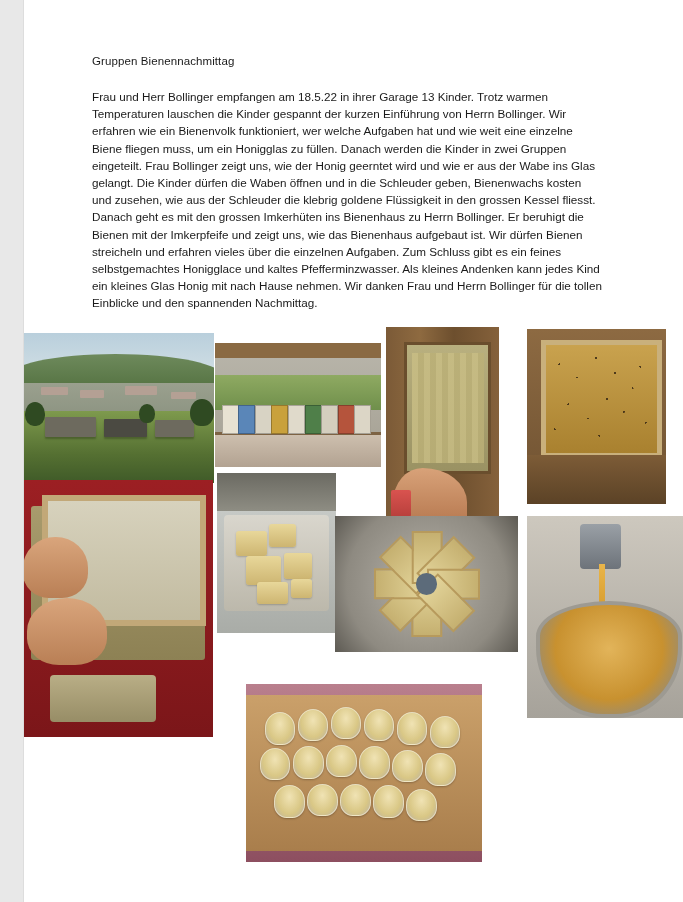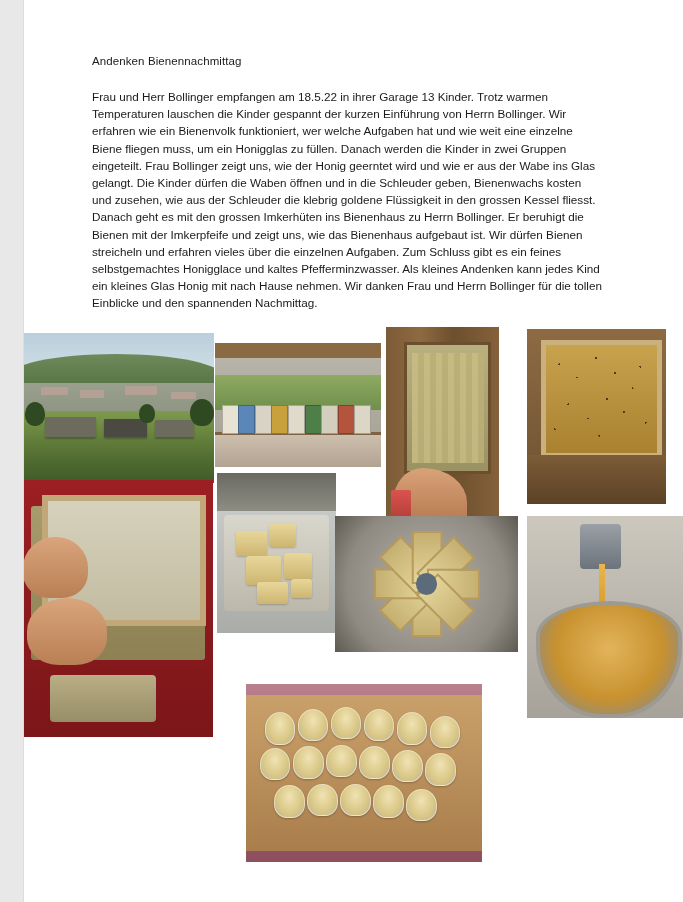--- a/index.html
+++ b/index.html
@@ -268,21 +268,21 @@
     border-radius:50% 50% 42% 42%;
     border:1px solid rgba(255,255,255,.45);
     box-shadow: 0 1px 2px rgba(0,0,0,.25);
   }
 </style>
 </head>
 <body>
 
 <div class="page">
 
-  <div class="doc-title">Andenken Bienennachmittag</div>
+  <div class="doc-title">Gruppen Bienennachmittag</div>
   <div class="doc-body">Frau und Herr Bollinger empfangen am 18.5.22 in ihrer Garage 13 Kinder. Trotz warmen Temperaturen lauschen die Kinder gespannt der kurzen Einführung von Herrn Bollinger. Wir erfahren wie ein Bienenvolk funktioniert, wer welche Aufgaben hat und wie weit eine einzelne Biene fliegen muss, um ein Honigglas zu füllen. Danach werden die Kinder in zwei Gruppen eingeteilt. Frau Bollinger zeigt uns, wie der Honig geerntet wird und wie er aus der Wabe ins Glas gelangt. Die Kinder dürfen die Waben öffnen und in die Schleuder geben, Bienenwachs kosten und zusehen, wie aus der Schleuder die klebrig goldene Flüssigkeit in den grossen Kessel fliesst. Danach geht es mit den grossen Imkerhüten ins Bienenhaus zu Herrn Bollinger. Er beruhigt die Bienen mit der Imkerpfeife und zeigt uns, wie das Bienenhaus aufgebaut ist. Wir dürfen Bienen streicheln und erfahren vieles über die einzelnen Aufgaben. Zum Schluss gibt es ein feines selbstgemachtes Honigglace und kaltes Pfefferminzwasser. Als kleines Andenken kann jedes Kind ein kleines Glas Honig mit nach Hause nehmen. Wir danken Frau und Herrn Bollinger für die tollen Einblicke und den spannenden Nachmittag.</div>
 
   <div class="photo p1" style="left:-7px; top:333px; width:197px; height:150px;">
     <div class="ph-inner">
       <div class="sky"></div>
       <div class="hillfar"></div>
       <div class="village"></div>
       <div class="v-roof" style="left:12%; top:36%; width:14%; height:5%;"></div>
       <div class="v-roof" style="left:32%; top:38%; width:12%; height:5%;"></div>
       <div class="v-roof" style="left:55%; top:35%; width:16%; height:6%;"></div>

